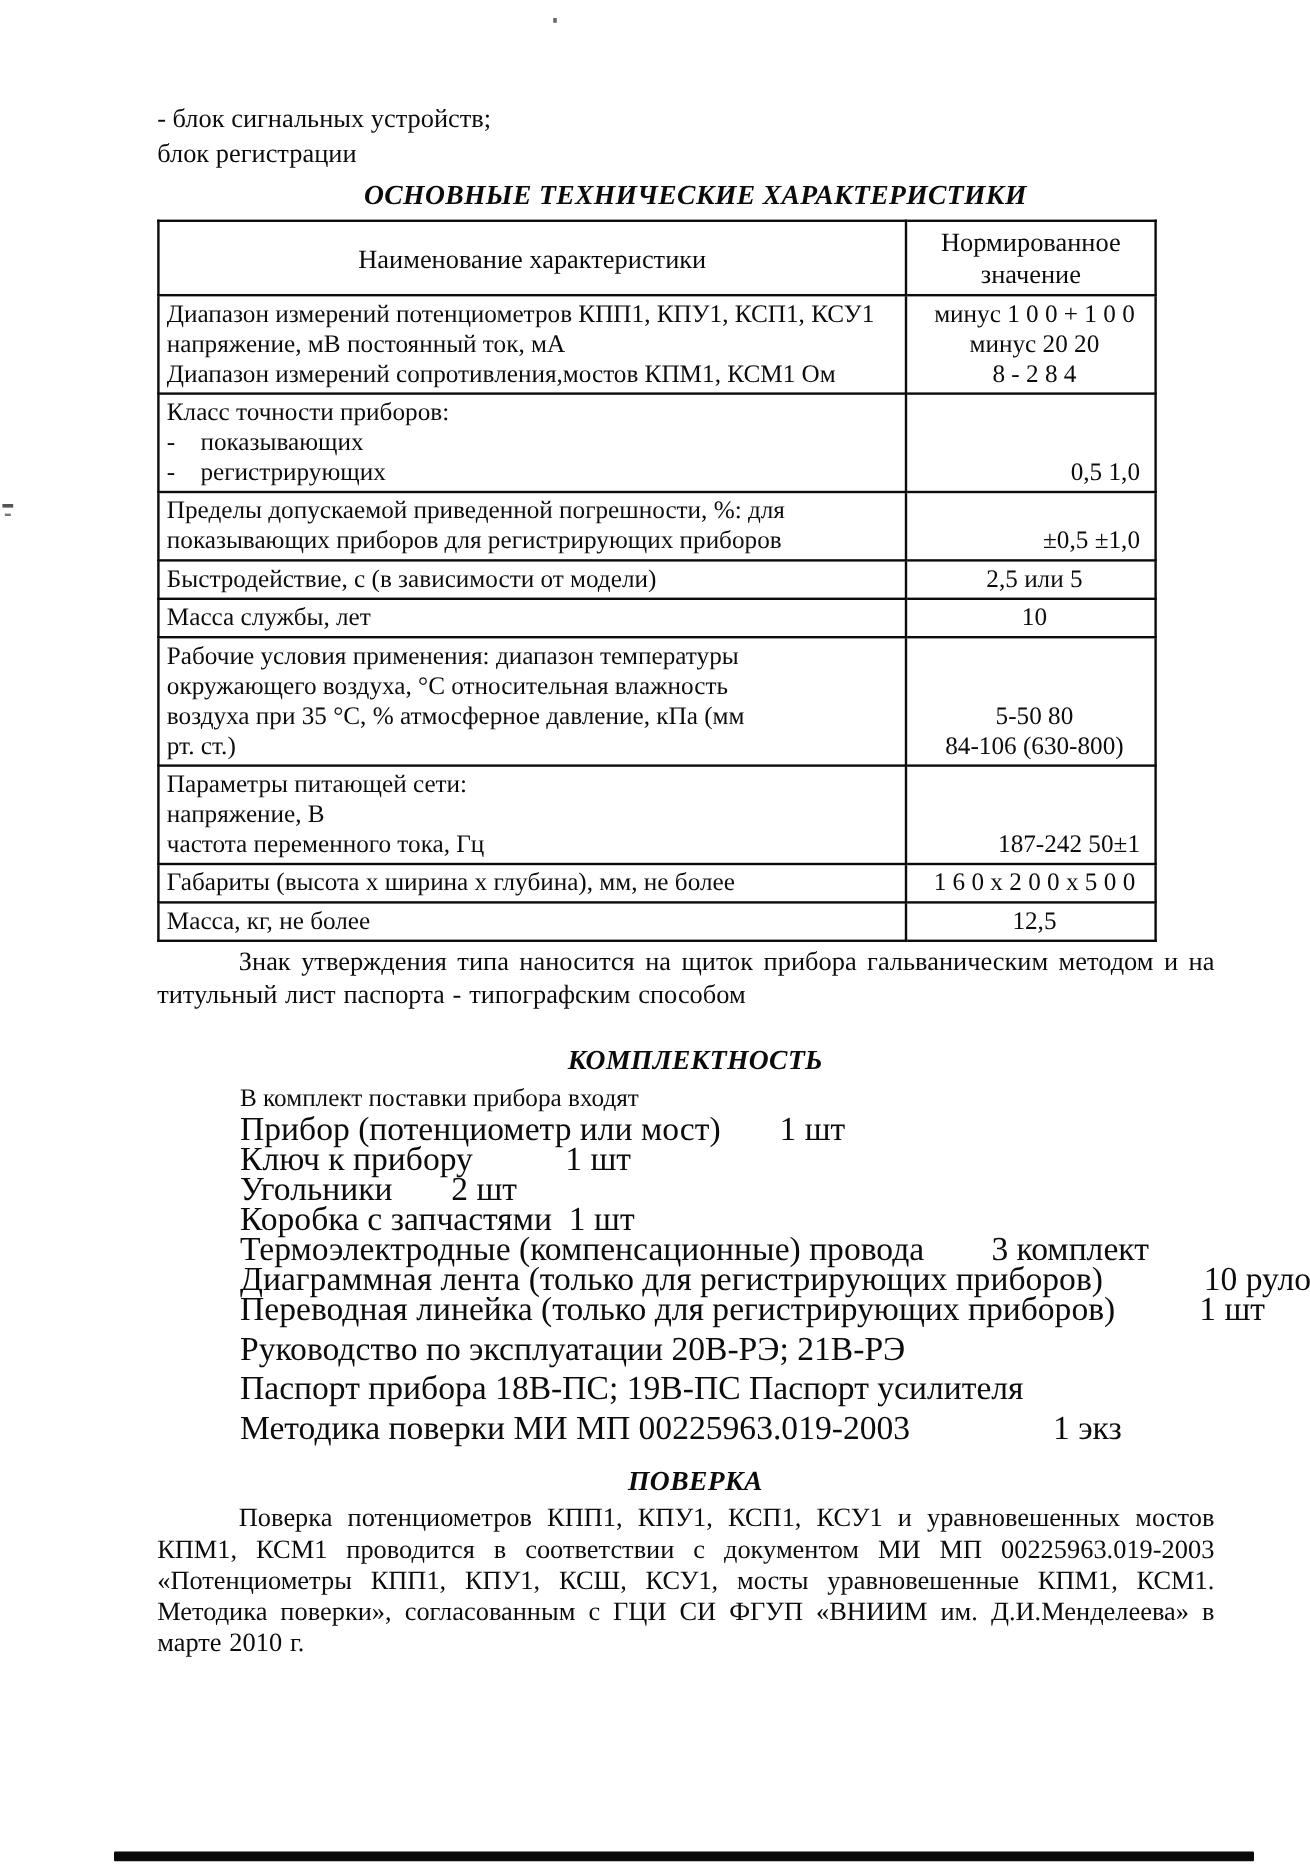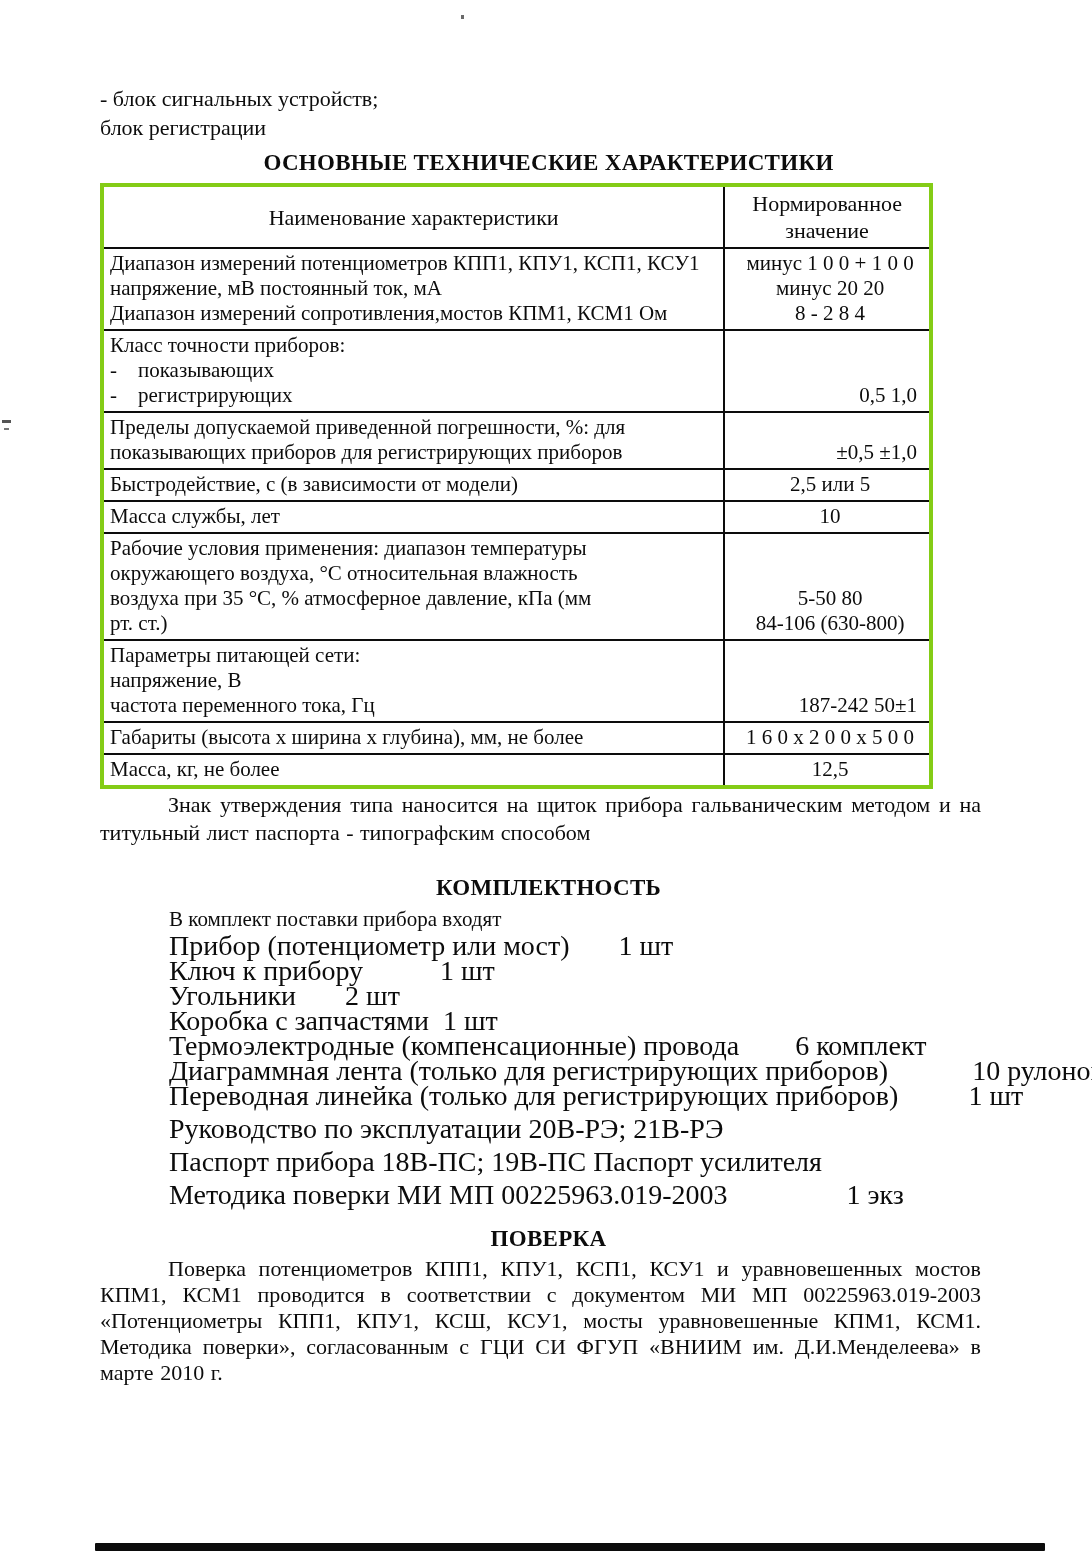--- a/index.html
+++ b/index.html
@@ -5,32 +5,32 @@
   html,body{margin:0;padding:0;background:#e8e8e8;}
   .page{
     position:relative;
     width:1092px;height:1560px;
     background:#ffffff;
     color:#0c0c0c;
     font-family:"Liberation Serif","DejaVu Serif",serif;
     overflow:hidden;
     margin:0 auto;
   }
-  .content{position:absolute;left:100px;top:84px;width:897px;}
+  .content{position:absolute;left:131px;top:84px;width:897px;}
   .intro-line{font-size:22px;line-height:29px;white-space:pre;}
   .heading{
     text-align:center;font-weight:bold;font-size:23px;line-height:30px;
-    margin:0;letter-spacing:.3px;
+    margin:0;letter-spacing:.3px;font-style:italic;
   }
   .main-title{margin-top:6px;}
   .spec-table{
     border-collapse:collapse;
     width:833px;margin-top:5px;
     font-size:21px;line-height:25px;
-    border:4px solid #84cc16;
+    border:2px solid #84cc16;
   }
   .spec-table th,.spec-table td{
     border:2px solid #0c0c0c;
     padding:2px 0 3px 6px;
     font-weight:normal;
   }
   .spec-table th{text-align:center;vertical-align:middle;font-size:22px;line-height:27px;padding:3px 6px;}
   .c-name{vertical-align:top;}
   .c-val{vertical-align:bottom;}
   .v-center{text-align:center;}
@@ -179,21 +179,21 @@
 
     <p class="para">Знак утверждения типа наносится на щиток прибора гальваническим методом и на титульный лист паспорта - типографским способом</p>
 
     <h2 class="heading sec-heading-2">КОМПЛЕКТНОСТЬ</h2>
     <div class="kit-intro">В комплект поставки прибора входят</div>
     <div class="kit-list" id="kit-list">
         <div class="list-item">Прибор (потенциометр или мост)       1 шт</div>
         <div class="list-item">Ключ к прибору           1 шт</div>
         <div class="list-item">Угольники       2 шт</div>
         <div class="list-item">Коробка с запчастями  1 шт</div>
-        <div class="list-item">Термоэлектродные (компенсационные) провода        6 комплект</div>
+        <div class="list-item">Термоэлектродные (компенсационные) провода        3 комплект</div>
         <div class="list-item">Диаграммная лента (только для регистрирующих приборов)            10 рулонов</div>
         <div class="list-item">Переводная линейка (только для регистрирующих приборов)          1 шт</div>
         <div class="list-item gap-top">Руководство по эксплуатации 20В-РЭ; 21В-РЭ</div>
         <div class="list-item gap-top">Паспорт прибора 18В-ПС; 19В-ПС Паспорт усилителя</div>
         <div class="list-item gap-top">Методика поверки МИ МП 00225963.019-2003                 1 экз</div>
       </div>
 
     <h2 class="heading sec-heading-3">ПОВЕРКА</h2>
     <p class="para vp-para">Поверка потенциометров КПП1, КПУ1, КСП1, КСУ1 и уравновешенных мостов КПМ1, КСМ1 проводится в соответствии с документом МИ МП 00225963.019-2003 «Потенциометры КПП1, КПУ1, КСШ, КСУ1, мосты уравновешенные КПМ1, КСМ1. Методика поверки», согласованным с ГЦИ СИ ФГУП «ВНИИМ им. Д.И.Менделеева» в марте 2010 г.</p>
 

